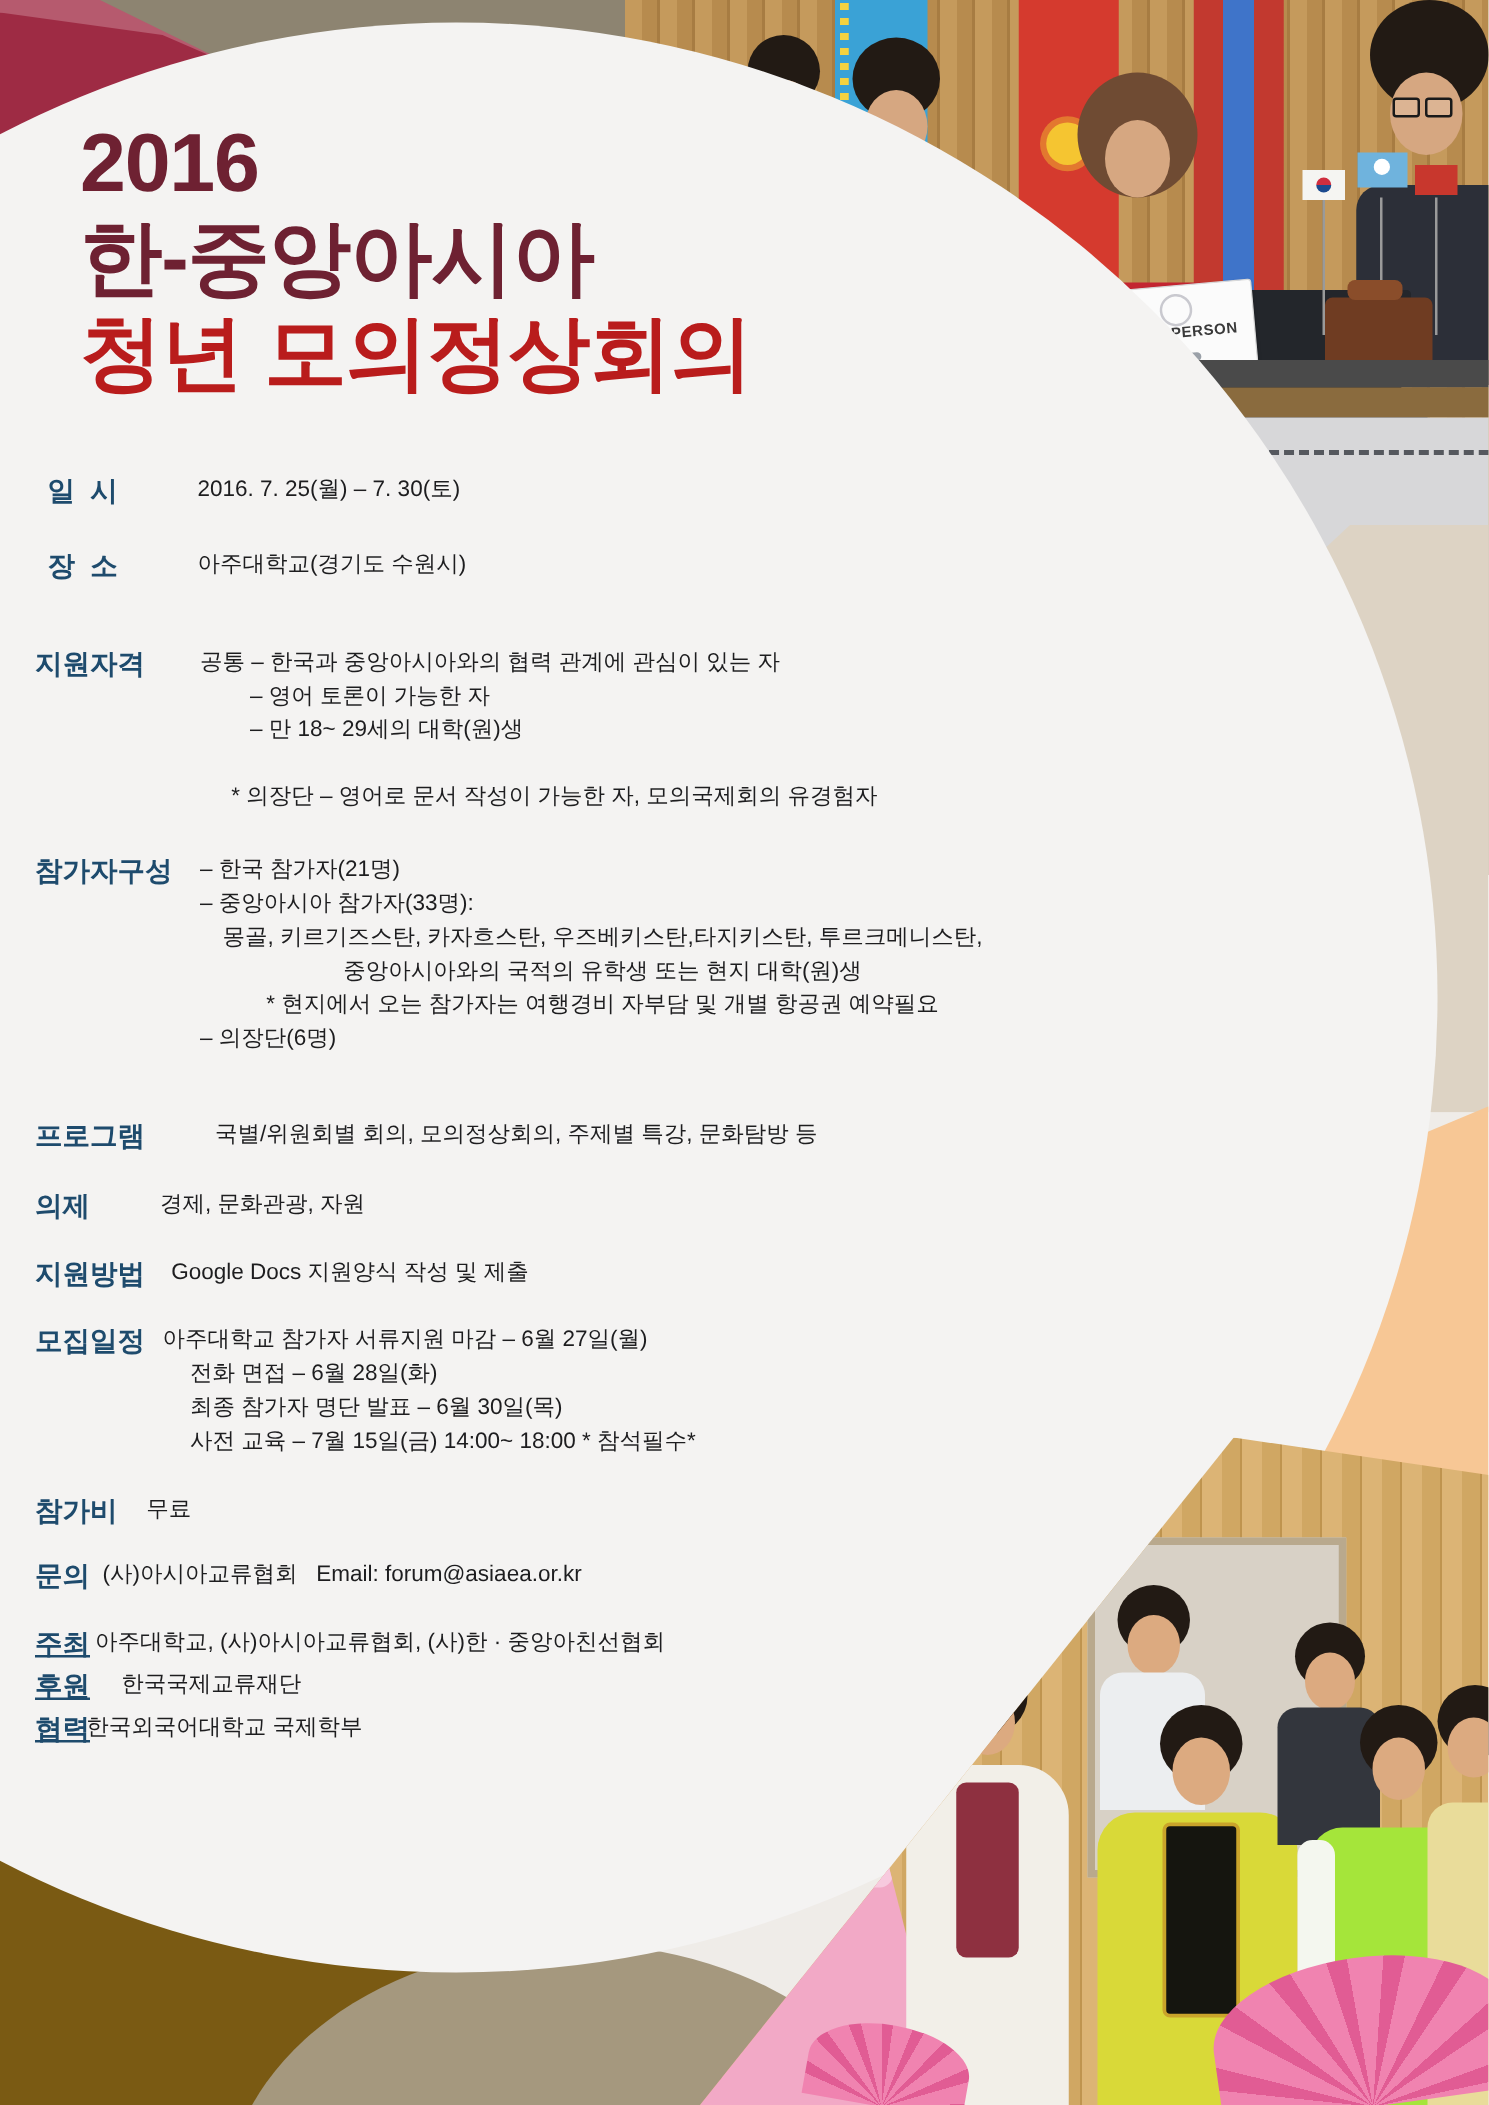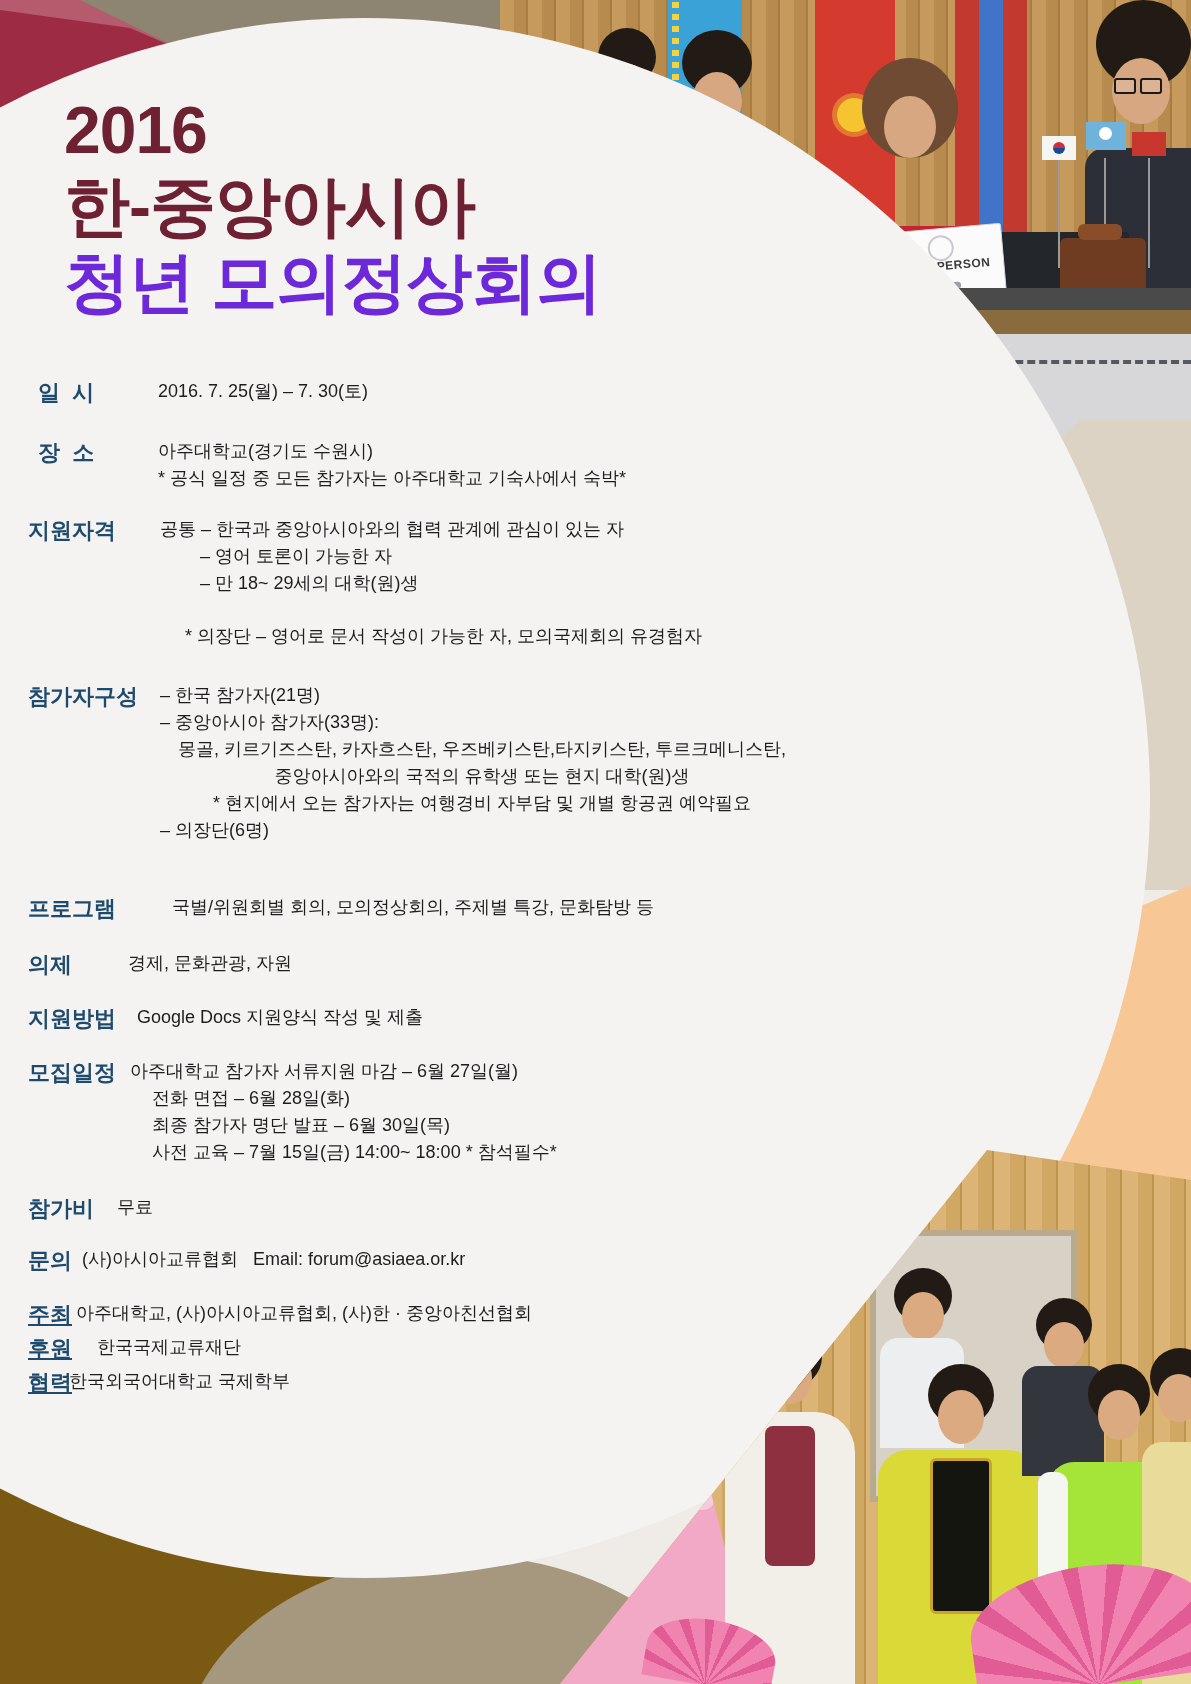--- a/index.html
+++ b/index.html
@@ -90,21 +90,21 @@
   .body-green{left:598px;top:312px;width:138px;height:222px;background:#a5e53a;border-radius:26px 26px 0 0;}
   .green-sleeve{position:absolute;left:-10px;top:10px;width:30px;height:120px;background:#f4f7ef;border-radius:12px;}
   .body-gold{left:692px;top:292px;width:49px;height:242px;background:#e9dc9a;border-radius:20px 0 0 0;}
   .fan{position:absolute;border-radius:50% 50% 0 0;
     background:repeating-conic-gradient(from -90deg at 50% 100%,#f083b0 0 14deg,#e15c94 14deg 22deg);}
   .fan-big{left:520px;top:416px;width:240px;height:120px;transform:rotate(-8deg);}
   .fan-small{left:196px;top:470px;width:130px;height:66px;transform:rotate(10deg);}
 
   
   .title{left:64px;top:92px;font-weight:800;font-size:66px;line-height:76px;letter-spacing:-1px;color:#6e2132;}
-  .title .t3{color:#6d28d9;}
+  .title .t3{color:#b91c1c;}
   .row{position:absolute;left:28px;}
   .lbl{position:absolute;left:0;top:0;font-size:22px;font-weight:bold;color:#1e4b6d;white-space:pre;}
   .lbl-u{text-decoration:underline;}
   .val{font-size:18px;color:#1d1d1f;}
   .ln{line-height:27px;white-space:pre;}
   .gap-top{margin-top:26px;}
   .pad9{padding-left:40px;}
   .pad18{padding-left:18px;text-align:center;}
   .pad22{padding-left:22px;}
   .pad25{padding-left:25px;}
@@ -262,21 +262,20 @@
     <span class="lbl" style="left:10px">일  시</span>
     <div class="val" style="margin-left:130px">
       <div class="ln">2016. 7. 25(월) – 7. 30(토)</div>
     </div>
   </div>
 
   <div class="row" style="top:438px">
     <span class="lbl" style="left:10px">장  소</span>
     <div class="val" style="margin-left:130px">
       <div class="ln">아주대학교(경기도 수원시)</div>
-      <div class="ln">* 공식 일정 중 모든 참가자는 아주대학교 기숙사에서 숙박*</div>
     </div>
   </div>
 
   <div class="row" style="top:516px">
     <span class="lbl">지원자격</span>
     <div class="val" style="margin-left:132px">
       <div class="ln">공통 – 한국과 중앙아시아와의 협력 관계에 관심이 있는 자</div>
       <div class="ln pad9">– 영어 토론이 가능한 자</div>
       <div class="ln pad9">– 만 18~ 29세의 대학(원)생</div>
       <div class="ln pad25 gap-top">* 의장단 – 영어로 문서 작성이 가능한 자, 모의국제회의 유경험자</div>

